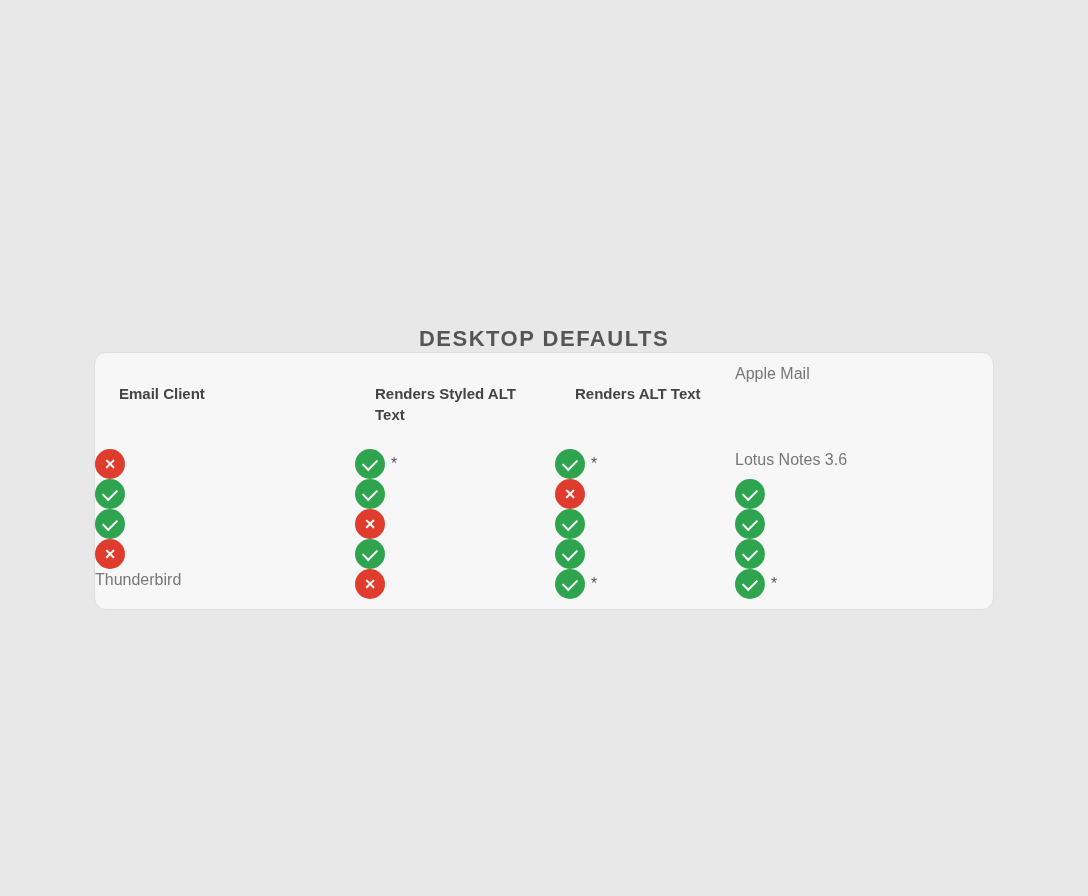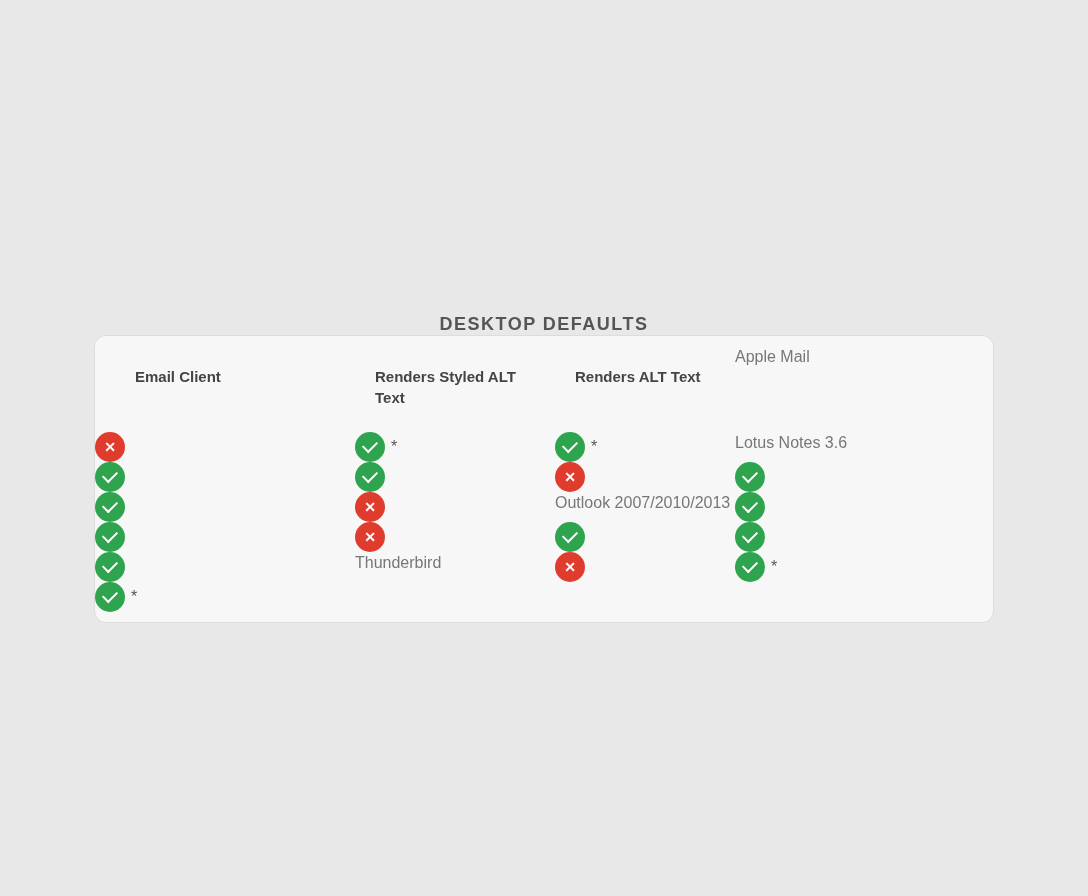--- a/index.html
+++ b/index.html
@@ -23,21 +23,21 @@
       min-height: 896px;
       background-color: #e8e8e8;
       display: flex;
       flex-direction: column;
       align-items: center;
       justify-content: center;
       padding: 30px 20px;
     }
 
     .page-title {
-      font-size: 18px;
+      font-size: 22px;
       font-weight: 600;
       color: #555;
       letter-spacing: 1.5px;
       text-transform: uppercase;
     }
 
     .table-card {
       background-color: #f7f7f7;
       border-radius: 12px;
       border: 1px solid #ddd;
@@ -54,21 +54,21 @@
 
     .header-cell {
       padding: 20px 20px 24px 20px;
       font-size: 15px;
       font-weight: 700;
       color: #444;
       line-height: 1.4;
     }
 
     .header-cell:first-child {
-      padding-left: 40px;
+      padding-left: 24px;
     }
 
     .client-name {
       font-size: 16px;
       color: #777;
       line-height: 1.4;
     }
 
     .icon-cell {
       display: flex;
@@ -159,21 +159,20 @@
         </div>
         <div class="cell icon-cell">
           <span class="icon-check"></span>
         </div>
         <div class="cell icon-cell">
           <span class="icon-check"></span>
         </div>
         <div class="cell icon-cell">
           <span class="icon-cross"></span>
         </div>
-        <div class="cell"><span class="client-name">Outlook 2007/2010/2013</span></div>
         <div class="cell icon-cell">
           <span class="icon-check"></span>
         </div>
         <div class="cell icon-cell">
           <span class="icon-check"></span>
         </div>
         <div class="cell icon-cell">
           <span class="icon-cross"></span>
         </div>
         <div class="cell icon-cell">

